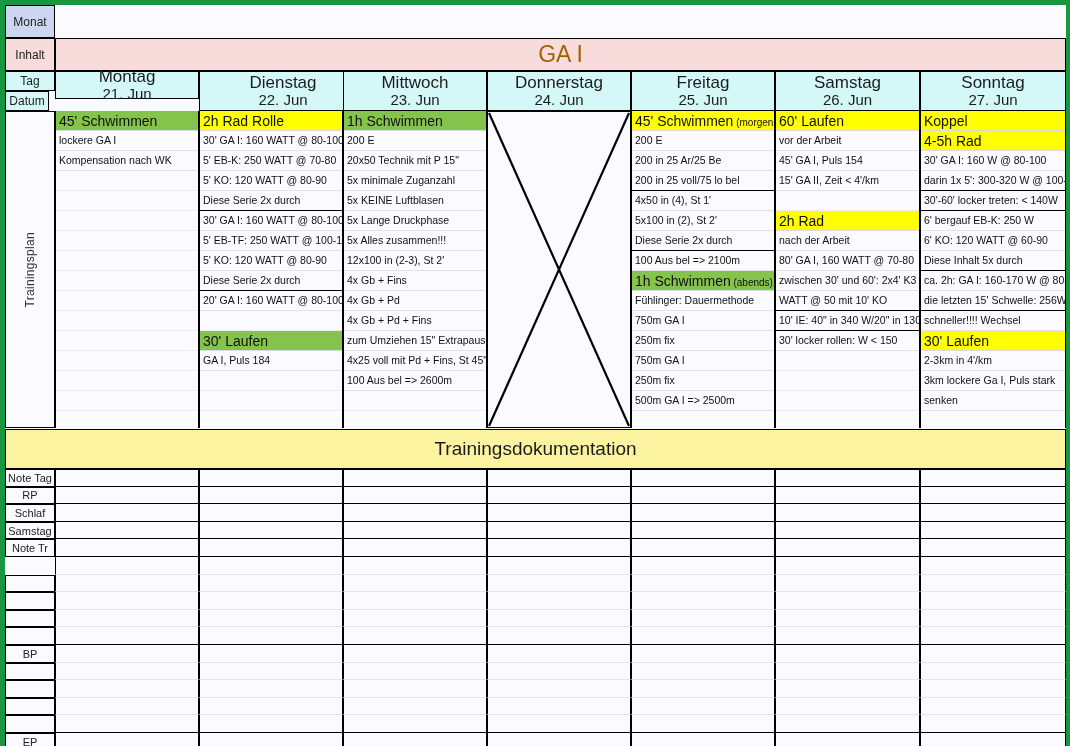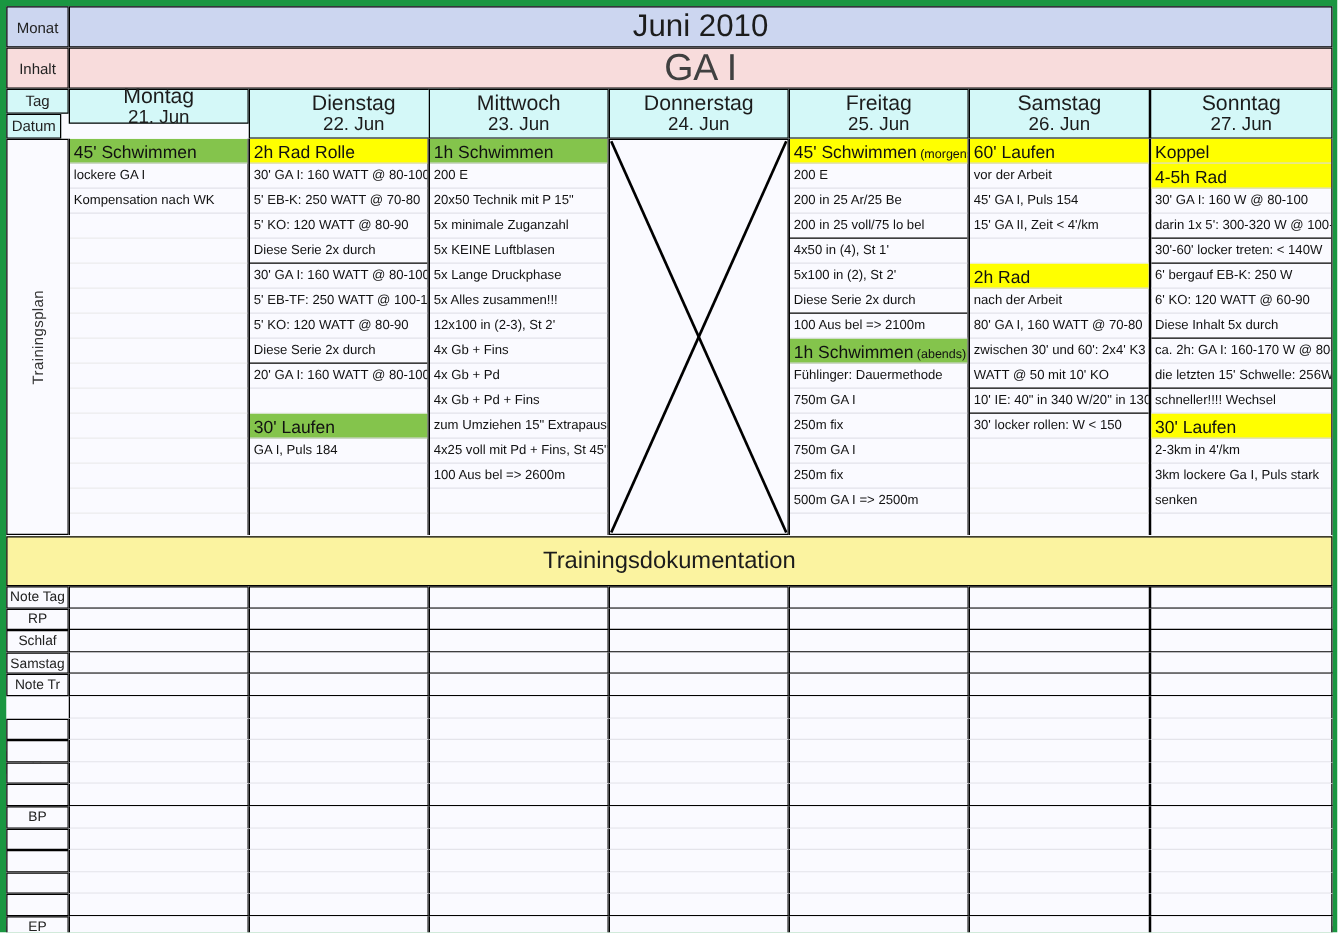--- a/index.html
+++ b/index.html
@@ -20,21 +20,21 @@
     box-sizing:border-box;
   }
 
   
   .band{
     position:absolute;box-sizing:border-box;
     display:flex;align-items:center;justify-content:center;
     border:1px solid #000;
   }
   .band-month{background:#ccd6f0;font-size:25px;color:#1c1c1c;}
-  .band-inhalt{background:#f8dcdc;font-size:30px;color:#404040;}
+  .band-inhalt{background:#f8dcdc;font-size:23px;color:#a16207;}
 
   .lbl-box{
     position:absolute;box-sizing:border-box;
     border:1px solid #000;
     display:flex;align-items:center;justify-content:center;
     font-size:12px;color:#222;
   }
   .lbl-monat{background:#ccd6f0;}
   .lbl-inhalt{background:#f8dcdc;}
   .lbl-tag{background:#d4f8f8;}
@@ -126,23 +126,20 @@
     <div class="lbl-box lbl-inhalt" style="left:0;top:33px;width:50px;height:33px;">
       <span>Inhalt</span>
     </div>
     <div class="lbl-box lbl-tag" style="left:0;top:66px;width:50px;height:20px;">
       <span>Tag</span>
     </div>
     <div class="lbl-box lbl-tag" style="left:0;top:86px;width:44px;height:20px;">
       <span>Datum</span>
     </div>
 
-    <div class="band band-month" style="left:50px;top:0;width:1011px;height:33px;">
-      <span>Juni 2010</span>
-    </div>
     <div class="band band-inhalt" style="left:50px;top:33px;width:1011px;height:33px;">
       <span>GA I</span>
     </div>
 
     <div id="dayheaders">
         <div class="dayhdr" style="left: 50px; top: 66px; width: 144px; height: 28px;">
           <div class="dname">Montag</div>
           <div class="ddate">21. Jun</div>
         </div>
         <div class="dayhdr" style="left: 194px; top: 66px; width: 168px; height: 40px;">

